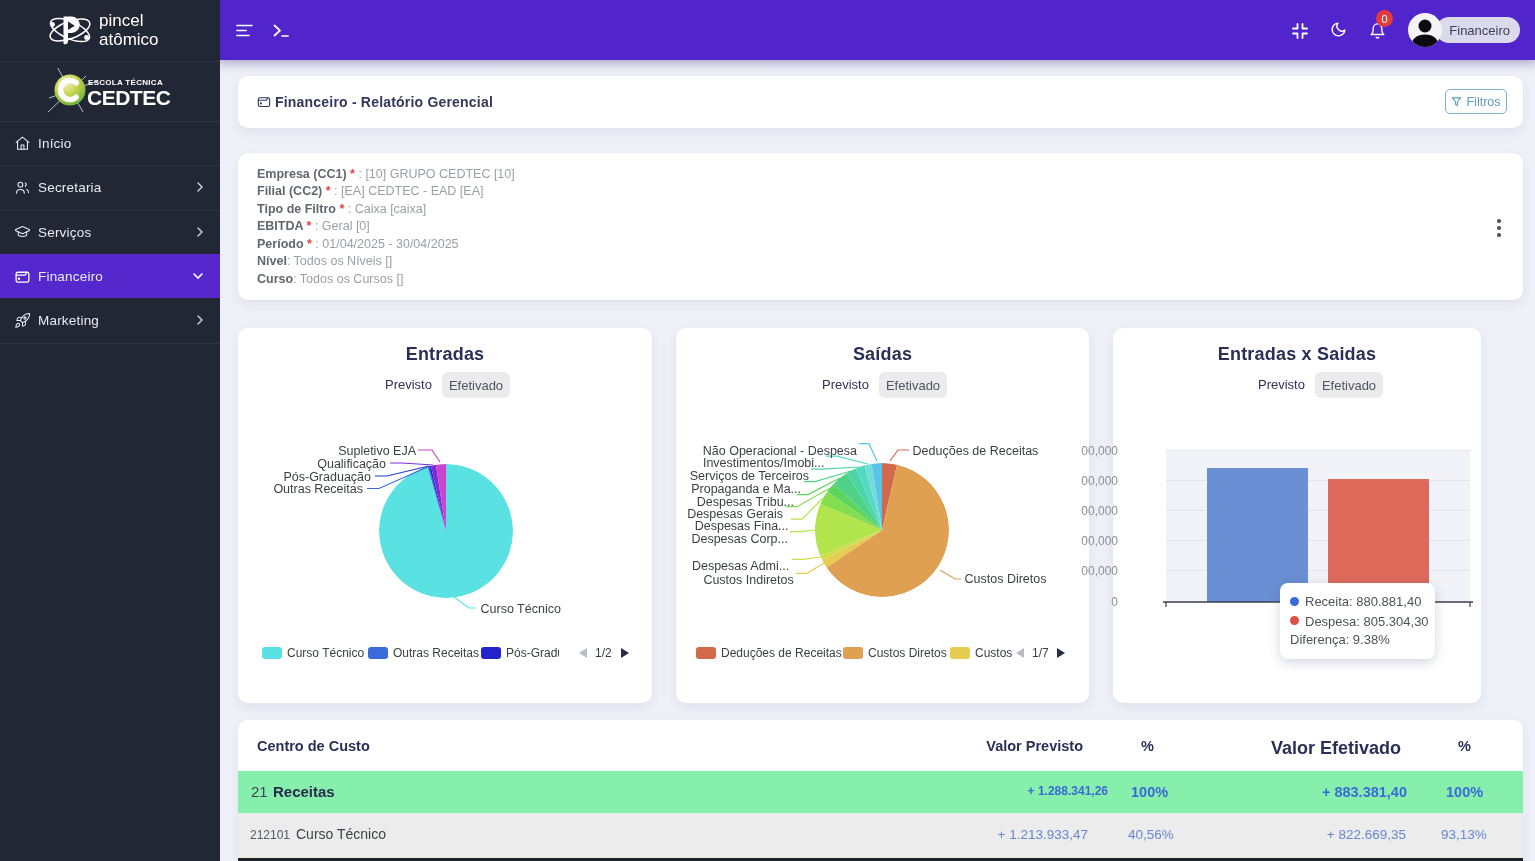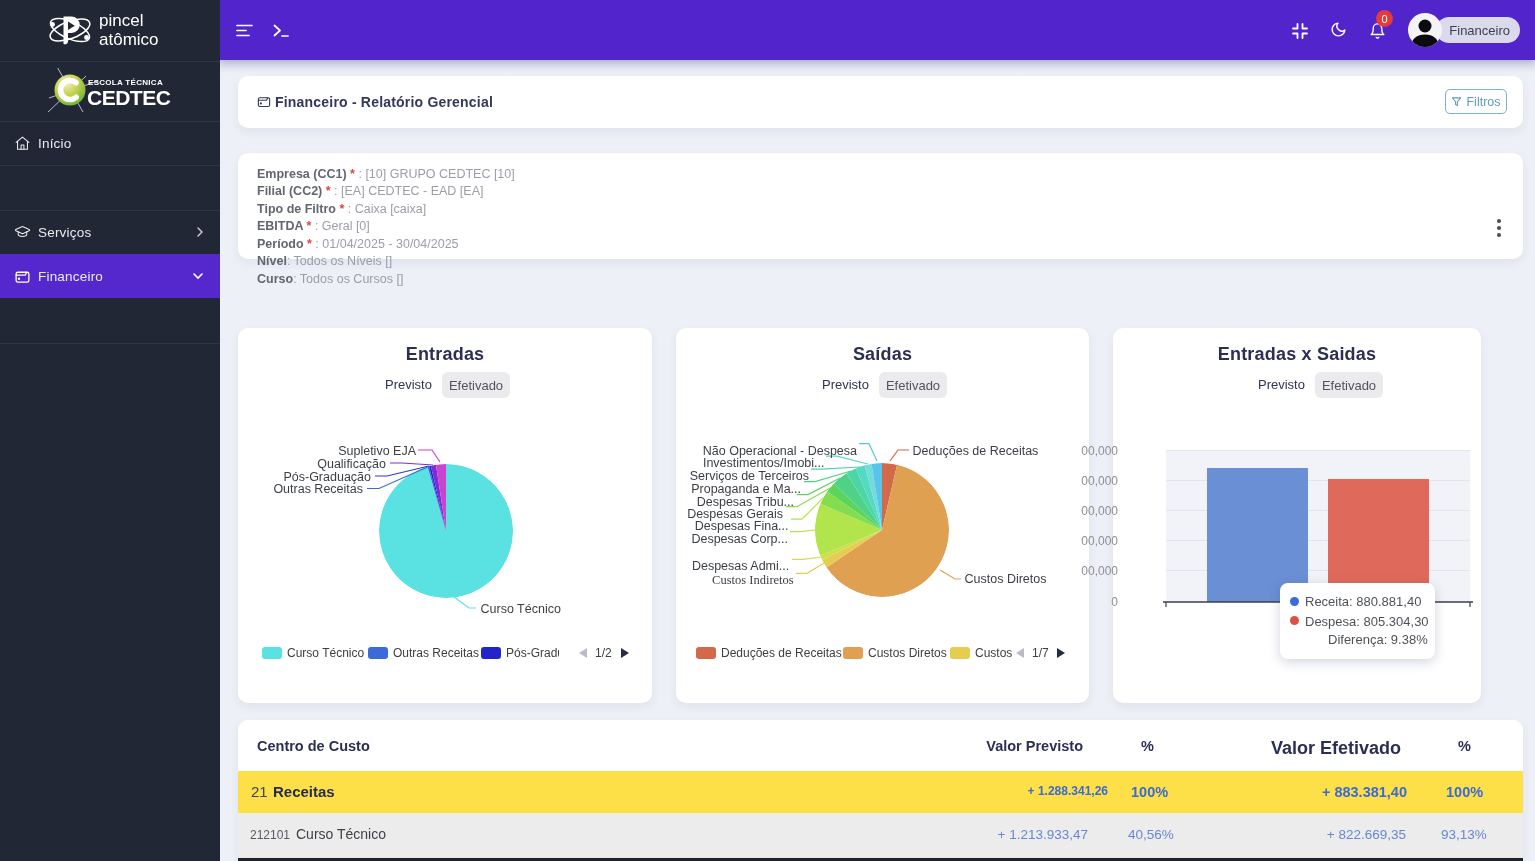--- a/index.html
+++ b/index.html
@@ -23,21 +23,21 @@
 #userpill span{position:absolute;right:10px;top:50%;transform:translateY(-50%);font-size:13px;color:#3b3e52;}
 #avatar{position:absolute;left:1188px;top:13px;width:34px;height:34px;border-radius:50%;background:#f4f4f6;overflow:hidden;z-index:2;}
 
 .card{position:absolute;background:#fff;border-radius:10px;box-shadow:0 4px 10px rgba(45,55,110,0.07);}
 #topshadow{position:absolute;left:220px;top:60px;width:1315px;height:14px;background:linear-gradient(#dcdeeb,#eef0f7);z-index:5;}
 
 #hcard{left:238px;top:76px;width:1285px;height:52px;}
 #hcard .ttl{position:absolute;top:50%;transform:translateY(-50%);font-size:14px;font-weight:700;color:#33375c;letter-spacing:.2px;}
 #btn-filtros{position:absolute;left:1207px;top:13px;width:62px;height:25px;border:1px solid #7fb0ca;border-radius:5px;color:#5e9cba;font-size:12.5px;display:flex;align-items:center;justify-content:center;gap:4px;}
 
-#fcard{left:238px;top:153px;width:1285px;height:106px;font-size:12.5px;color:#9b9ea6;}
+#fcard{left:238px;top:153px;width:1285px;height:147px;font-size:12.5px;color:#9b9ea6;}
 #fcard .frow{position:absolute;left:19px;white-space:nowrap;}
 #fcard b{color:#63666f;font-weight:700;}
 #fcard .ast{color:#e04545;font-weight:700;}
 #dots3{position:absolute;right:22px;top:66px;width:4px;}
 #dots3 i{display:block;width:3.5px;height:3.5px;border-radius:50%;background:#555;margin-bottom:3.5px;}
 
 .ccard{top:328px;height:375px;}
 .c-title{position:absolute;top:16px;left:0;width:100%;text-align:center;font-size:18px;font-weight:700;color:#2b2f55;letter-spacing:.2px;}
 .tabs{position:absolute;top:44px;left:0;width:100%;height:26px;}
 .tab-prev{position:absolute;top:5px;font-size:13px;font-weight:400;color:#2f3356;}
@@ -140,40 +140,65 @@
     <div class="sb-sep" style="top:121px;"></div>
     <div class="menu-item" style="top:121px;height:44.3px;">
       <svg class="mi-icon" viewBox="0 0 24 24" fill="none" stroke="#e9ebf0" stroke-width="1.5" stroke-linecap="round" stroke-linejoin="round">
           <path d="M3 10.5 12 3l9 7.5"></path>
           <path d="M5 9v11h14V9"></path>
           <path d="M10 20v-6h4v6"></path>
         </svg>
       <span class="mi-label">Início</span>
     </div>
     <div class="sb-sep" style="top:165.3px;"></div>
+    <div class="menu-item" style="top:165.3px;height:44.3px;">
+      <svg class="mi-icon" viewBox="0 0 24 24" fill="none" stroke="#e9ebf0" stroke-width="1.5" stroke-linecap="round" stroke-linejoin="round">
+          <circle cx="9" cy="8" r="3.4"></circle>
+          <path d="M3.5 20c0-3.2 2.4-5.2 5.5-5.2s5.5 2 5.5 5.2"></path>
+          <path d="M16 5.6a3.4 3.4 0 0 1 0 4.8"></path>
+          <path d="M17.8 14.9c1.7.6 2.7 2.1 2.7 4.1"></path>
+        </svg>
+      <span class="mi-label">Secretaria</span>
+      <svg class="mi-chev" width="8" height="12" viewBox="0 0 8 12" fill="none" stroke="#cfd2da" stroke-width="1.4" stroke-linecap="round">
+          <path d="M2 2l4 4-4 4"></path>
+        </svg>
+    </div>
     <div class="sb-sep" style="top:209.6px;"></div>
     <div class="menu-item" style="top:209.6px;height:44.3px;">
       <svg class="mi-icon" viewBox="0 0 24 24" fill="none" stroke="#e9ebf0" stroke-width="1.5" stroke-linecap="round" stroke-linejoin="round">
           <path d="M21.4 10.9a1 1 0 0 0 0-1.84L12.8 5.18a2 2 0 0 0-1.66 0L2.6 9.08a1 1 0 0 0 0 1.83l8.57 3.91a2 2 0 0 0 1.66 0z"></path>
           <path d="M6 12.5V16a6 3 0 0 0 12 0v-3.5"></path>
         </svg>
       <span class="mi-label">Serviços</span>
       <svg class="mi-chev" width="8" height="12" viewBox="0 0 8 12" fill="none" stroke="#cfd2da" stroke-width="1.4" stroke-linecap="round">
           <path d="M2 2l4 4-4 4"></path>
         </svg>
     </div>
     <div class="menu-item active" style="top:253.9px;height:44.3px;">
       <svg class="mi-icon" viewBox="0 0 24 24" fill="none" stroke="#ffffff" stroke-width="1.8" stroke-linecap="round" stroke-linejoin="round">
           <rect x="3" y="6" width="18" height="14" rx="2.5"></rect>
           <path d="M3 10h13l2-4"></path>
           <circle cx="7" cy="15" r="0.8" fill="#fff"></circle>
         </svg>
       <span class="mi-label">Financeiro</span>
       <svg class="mi-chev" width="12" height="8" viewBox="0 0 12 8" fill="none" stroke="#ffffff" stroke-width="1.6" stroke-linecap="round">
           <path d="M2 2l4 4 4-4"></path>
+        </svg>
+    </div>
+    <div class="menu-item" style="top:298.2px;height:44.3px;">
+      <svg class="mi-icon" viewBox="0 0 24 24" fill="none" stroke="#e9ebf0" stroke-width="1.5" stroke-linecap="round" stroke-linejoin="round">
+          <path d="M4.5 16.5c-1.5 1.26-2 5-2 5s3.74-.5 5-2c.71-.84.7-2.13-.09-2.91a2.18 2.18 0 0 0-2.91-.09z"></path>
+          <path d="m12 15-3-3a22 22 0 0 1 2-3.95A12.88 12.88 0 0 1 22 2c0 2.72-.78 7.5-6 11a22.35 22.35 0 0 1-4 2z"></path>
+          <path d="M9 12H4s.55-3.03 2-4c1.62-1.08 5 0 5 0"></path>
+          <path d="M12 15v5s3.03-.55 4-2c1.08-1.62 0-5 0-5"></path>
+          <circle cx="15.5" cy="8.5" r="1.6"></circle>
+        </svg>
+      <span class="mi-label">Marketing</span>
+      <svg class="mi-chev" width="8" height="12" viewBox="0 0 8 12" fill="none" stroke="#cfd2da" stroke-width="1.4" stroke-linecap="round">
+          <path d="M2 2l4 4-4 4"></path>
         </svg>
     </div>
     <div class="sb-sep" style="top:342.5px;"></div>
   </div>
   <div class="card" id="hcard">
     <svg class="abs" style="left:18px;top:18px;" width="16" height="15" viewBox="0 0 24 24" fill="none" stroke="#33375c" stroke-width="1.8" stroke-linecap="round" stroke-linejoin="round">
         <rect x="3" y="6" width="18" height="14" rx="2.5"></rect>
         <path d="M3 10h13l2-4"></path>
         <circle cx="7" cy="15" r="0.8" fill="#33375c"></circle>
       </svg>
@@ -276,21 +301,21 @@
     </svg>
     <div class="plabel" style="right:232px;top:115.7px;">Não Operacional - Despesa</div>
     <div class="plabel" style="right:264.5px;top:128.2px;">Investimentos/Imobi...</div>
     <div class="plabel" style="right:280px;top:141.1px;">Serviços de Terceiros</div>
     <div class="plabel" style="right:288px;top:153.7px;">Propaganda e Ma...</div>
     <div class="plabel" style="right:295px;top:166.6px;">Despesas Tribu...</div>
     <div class="plabel" style="right:306px;top:178.7px;">Despesas Gerais</div>
     <div class="plabel" style="right:300.5px;top:191.2px;">Despesas Fina...</div>
     <div class="plabel" style="right:301px;top:203.7px;">Despesas Corp...</div>
     <div class="plabel" style="right:299.8px;top:231.4px;">Despesas Admi...</div>
-    <div class="plabel" style="right:295.3px;top:245.3px;font-family:Liberation Serif, serif;">Custos Indiretos</div>
+    <div class="plabel" style="right:295.3px;top:245.3px;">Custos Indiretos</div>
     <div class="plabel" style="left:236.6px;top:115.7px;">Deduções de Receitas</div>
     <div class="plabel" style="left:288.5px;top:244.4px;">Custos Diretos</div>
     <div class="legend" style="left:0;width:413px;">
       <span class="abs" style="left:20px;top:1px;"><span class="sw" style="background:#d2694a;"></span></span>
       <span class="abs" style="left:45px;top:0;">Deduções de Receitas</span>
       <span class="abs" style="left:167px;top:1px;"><span class="sw" style="background:#dfa052;"></span></span>
       <span class="abs" style="left:192px;top:0;">Custos Diretos</span>
       <span class="abs" style="left:274px;top:1px;"><span class="sw" style="background:#e4cd50;"></span></span>
       <span class="abs" style="left:299px;top:0;">Custos</span>
       <svg class="abs" style="left:339px;top:1px;" width="10" height="12" viewBox="0 0 10 12">
@@ -325,32 +350,32 @@
     <svg class="abs" style="left:49px;top:273px;" width="312" height="6" viewBox="0 0 312 6">
       <line x1="1" y1="1" x2="311" y2="1" stroke="#3a3f4a" stroke-width="1.6"></line>
       <line x1="4" y1="1" x2="4" y2="6" stroke="#3a3f4a" stroke-width="1.2"></line>
       <line x1="308" y1="1" x2="308" y2="6" stroke="#3a3f4a" stroke-width="1.2"></line>
     </svg>
     <div class="abs" id="tooltip" style="left:167px;top:255px;width:155px;height:76px;background:#fff;border-radius:8px;box-shadow:0 3px 12px rgba(50,60,100,0.22);z-index:3;">
       <span class="abs" style="left:10px;top:13.5px;width:9px;height:9px;border-radius:50%;background:#3a6bd9;"></span>
       <span class="abs" style="left:25px;top:11px;font-size:13px;color:#4e5257;">Receita: 880.881,40</span>
       <span class="abs" style="left:10px;top:33px;width:9px;height:9px;border-radius:50%;background:#dc5045;"></span>
       <span class="abs" style="left:25px;top:30.5px;font-size:13px;color:#4e5257;">Despesa: 805.304,30</span>
-      <span class="abs" style="left:10px;top:49px;font-size:13px;color:#4e5257;margin-left:38px;">Diferença: 9.38%</span>
+      <span class="abs" style="left:10px;top:49px;font-size:13px;color:#4e5257;">Diferença: 9.38%</span>
     </div>
   </div>
   <div class="card" id="tcard">
     <div class="trow" style="top:0;height:51px;background:#fff;">
       <span class="tcell" style="left:19px;top:18px;font-size:14.5px;font-weight:700;color:#2b2f55;">Centro de Custo</span>
       <span class="tcell" style="right:440px;top:18px;font-size:14.5px;font-weight:700;color:#2b2f55;">Valor Previsto</span>
       <span class="tcell" style="left:903px;top:18px;font-size:14.5px;font-weight:700;color:#2b2f55;">%</span>
       <span class="tcell" style="right:122px;top:18px;font-size:18px;font-weight:700;color:#2b2f55;">Valor Efetivado</span>
       <span class="tcell" style="left:1220px;top:18px;font-size:14.5px;font-weight:700;color:#2b2f55;">%</span>
     </div>
-    <div class="trow" style="top:51px;height:41.5px;background:#fde047;padding-left:41px;">
+    <div class="trow" style="top:51px;height:41.5px;background:#86efac;padding-left:41px;">
       <span class="tcell" style="left:13px;top:12px;font-size:15px;color:#3f4458;">21</span>
       <span class="tcell" style="left:35px;top:12px;font-size:15px;font-weight:700;color:#272b4d;">Receitas</span>
       <span class="tcell" style="right:415px;top:13px;font-size:12px;font-weight:700;color:#3b69d6;">+ 1.288.341,26</span>
       <span class="tcell" style="left:893px;top:13px;font-size:14.5px;font-weight:700;color:#3b69d6;">100%</span>
       <span class="tcell" style="right:116px;top:13px;font-size:14.5px;font-weight:700;color:#3b69d6;">+ 883.381,40</span>
       <span class="tcell" style="left:1208px;top:13px;font-size:14.5px;font-weight:700;color:#3b69d6;">100%</span>
     </div>
     <div class="trow" style="top:92.5px;height:44px;background:#ececec;">
       <span class="tcell" style="left:12px;top:15px;font-size:12px;color:#555a63;">212101</span>
       <span class="tcell" style="left:58px;top:13.5px;font-size:14px;color:#3e4248;">Curso Técnico</span>

